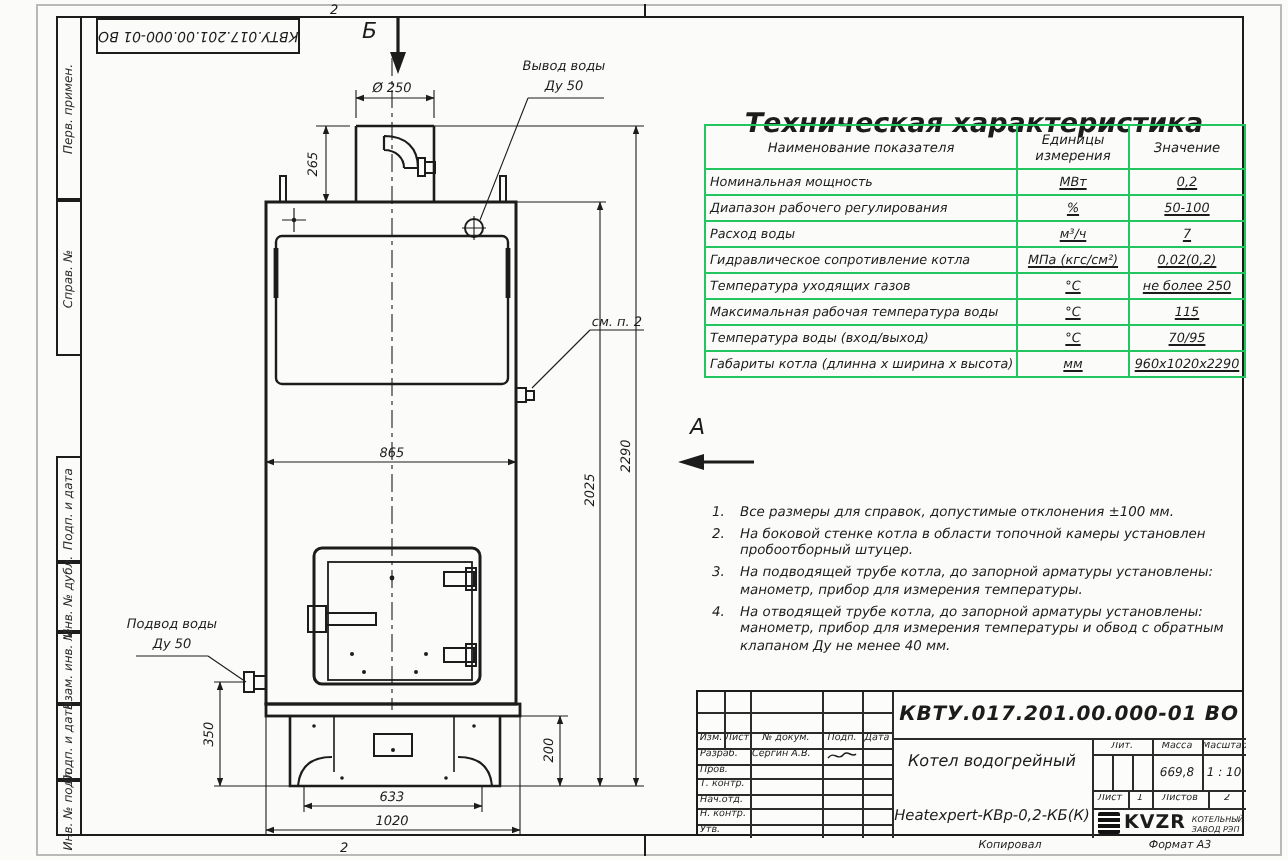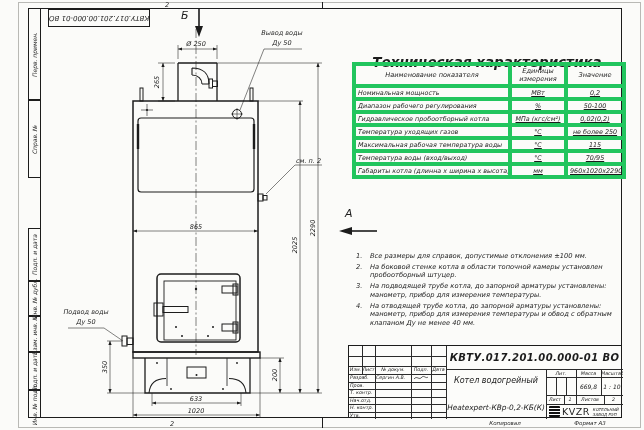--- a/index.html
+++ b/index.html
@@ -15,37 +15,37 @@
   .paper-edge{left:18px;top:2px;width:623px;height:426px;border:1px solid #b9b9b5;}
   .frame{left:40px;top:8px;width:582px;height:410px;border:1.6px solid #1c1c1c;}
   .strip-box{left:28px;width:13px;border:1px solid #1c1c1c;display:flex;align-items:center;justify-content:center;}
   .strip-box span{transform:rotate(-90deg);white-space:nowrap;font-size:6px;font-style:italic;color:#2a2a2a;}
   .stamp{left:48px;top:9px;width:102px;height:18px;border:1.2px solid #1c1c1c;display:flex;align-items:center;justify-content:center;}
   .stamp span{transform:rotate(180deg);font-size:7px;font-style:italic;white-space:nowrap;}
   .tick{width:1px;background:#1c1c1c;}
   .zone{font-size:6.5px;font-style:italic;}
   .tbl-title{left:352px;top:41px;width:270px;font-size:13.5px;font-weight:600;margin-top:13px;}
   table.spec{position:absolute;left:352px;top:62px;width:270px;border-collapse:collapse;table-layout:fixed;font-style:italic;font-size:6.4px;}
-  table.spec th,table.spec td{border:4px solid #22c55e;font-weight:normal;padding:0 2px;overflow:hidden;white-space:nowrap;}
+  table.spec th,table.spec td{border:1px solid #22c55e;font-weight:normal;padding:0 2px;overflow:hidden;white-space:nowrap;}
   table.spec th{height:22px;text-align:center;font-size:6.6px;}
   table.spec td{height:13px;}
   table.spec td.c{text-align:center;text-decoration:underline;}
   .notes{left:356px;top:252px;width:264px;font-size:6.7px;font-style:italic;line-height:1.3;}
   .note{display:flex;margin-bottom:2px;}
   .note .n{width:14px;flex:0 0 14px;}
   .tb{left:348px;top:345px;width:274px;height:73px;border:1.6px solid #1c1c1c;background:#fcfcfa;}
   .tb .ln{position:absolute;background:#2b2b2b;}
   .tb .cell{position:absolute;font-size:4.8px;font-style:italic;overflow:hidden;white-space:nowrap;}
   .docnum{position:absolute;left:97px;top:0;width:177px;height:23px;display:flex;align-items:center;justify-content:center;font-size:10px;font-weight:600;font-style:italic;letter-spacing:.4px;}
   .pname{position:absolute;left:97px;top:23px;width:100px;height:50px;display:flex;flex-direction:column;align-items:center;justify-content:center;font-style:italic;}
   .pname .l1{font-size:8px;}
   .pname .l2{font-size:7.4px;margin-top:18px;}
   .logo-row{position:absolute;left:197px;top:58px;width:77px;height:15px;display:flex;align-items:center;padding-left:3px;}
   .logo-mark{width:11px;height:11px;background:#111;border-radius:1px;background-image:repeating-linear-gradient(#111 0 2px,#fff 2px 3px);flex:0 0 11px;}
-  .logo-word{font-weight:400;font-size:9.5px;letter-spacing:.5px;margin-left:2px;}
+  .logo-word{font-weight:700;font-size:9.5px;letter-spacing:.5px;margin-left:2px;}
   .logo-sub{font-size:4px;line-height:1.25;margin-left:3px;font-style:italic;color:#222;}
   .footer-txt{font-size:5.5px;font-style:italic;}
   svg text{font-family:"DejaVu Sans",sans-serif;font-style:italic;fill:#1c1c1c;font-size:6.5px;}
   svg text.big{font-size:11px;}
 </style>
 </head>
 <body>
 
 <div class="abs paper-edge"></div>
 <div class="abs frame"></div>
@@ -201,21 +201,26 @@
         <td>Номинальная мощность</td>
         <td class="c">МВт</td>
         <td class="c">0,2</td>
       </tr>
   <tr>
         <td>Диапазон рабочего регулирования</td>
         <td class="c">%</td>
         <td class="c">50-100</td>
       </tr>
   <tr>
-        <td>Гидравлическое пробоотборный котла</td>
+        <td>Расход воды</td>
+        <td class="c">м³/ч</td>
+        <td class="c">7</td>
+      </tr>
+  <tr>
+        <td>Гидравлическое сопротивление котла</td>
         <td class="c">МПа (кгс/см²)</td>
         <td class="c">0,02(0,2)</td>
       </tr>
   <tr>
         <td>Температура уходящих газов</td>
         <td class="c">°С</td>
         <td class="c">не более 250</td>
       </tr>
   <tr>
         <td>Максимальная рабочая температура воды</td>

